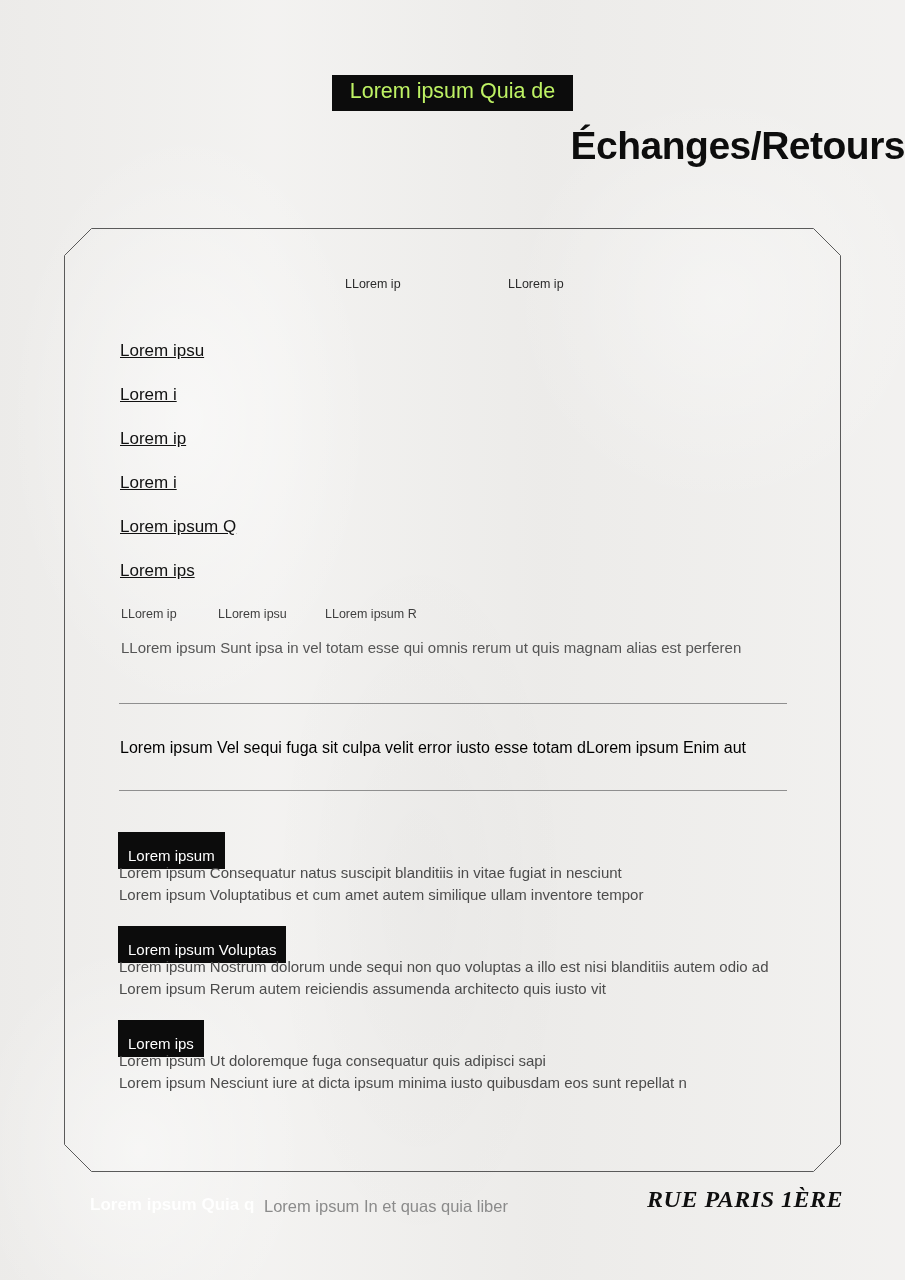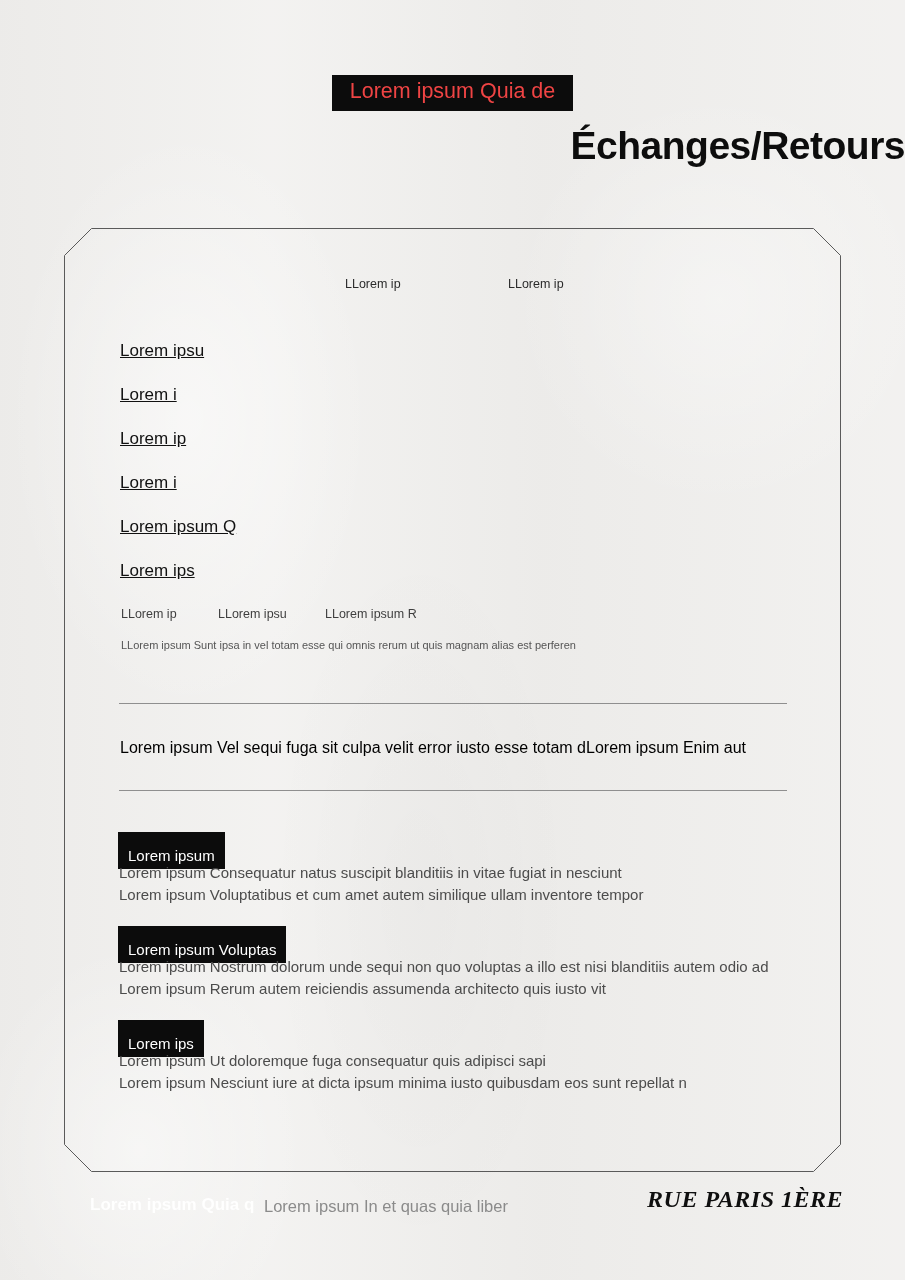--- a/index.html
+++ b/index.html
@@ -16,36 +16,36 @@
       radial-gradient(260px 420px at 190px 420px, rgba(255,255,255,0.5), transparent 70%),
       radial-gradient(220px 520px at 420px 900px, rgba(0,0,0,0.02), transparent 70%),
       radial-gradient(300px 300px at 720px 300px, rgba(255,255,255,0.35), transparent 70%),
       radial-gradient(240px 300px at 140px 1150px, rgba(255,255,255,0.45), transparent 70%),
       linear-gradient(90deg, rgba(0,0,0,0.012) 0%, rgba(255,255,255,0.25) 30%, rgba(0,0,0,0.012) 60%, rgba(255,255,255,0.2) 100%);
   }
   .hdr-badge{
     position:absolute;top:75px;left:0;right:0;text-align:center;
   }
   .hdr-badge span{
-    display:inline-block;background:#0c0c0c;color:#ef4444;
+    display:inline-block;background:#0c0c0c;color:#bef264;
     font-size:21.5px;line-height:1;padding:6px 18px 8px;
   }
   .page-title{
     position:absolute;top:124px;left:0;right:0;text-align:right;
     font-size:39px;font-weight:700;color:#0d0d0d;letter-spacing:-0.5px;
   }
   .panel{position:absolute;left:64px;top:228px;width:777px;height:772px;}
   .panel svg{position:absolute;left:0;top:0;}
   .top-label{position:absolute;font-size:12.5px;color:#2b2b2b;}
   .tl-1{left:281px;top:49px;}
   .tl-2{left:444px;top:49px;}
   .field{position:absolute;left:56px;font-size:17px;color:#111;text-decoration:underline;}
   .meta-label{position:absolute;top:379px;font-size:12.5px;color:#3f3f3f;}
   .ml-1{left:57px}.ml-2{left:154px}.ml-3{left:261px}
-  .meta-note{position:absolute;left:57px;top:411px;font-size:11px;color:#555;}
+  .meta-note{position:absolute;left:57px;top:411px;font-size:15px;color:#555;}
   .rule{position:absolute;left:55px;width:668px;height:0;border-top:1px solid #8f8f8f;}
   .rule-1{top:475px;}
   .rule-2{top:562px;}
   .summary{position:absolute;left:56px;top:511px;font-size:16px;color:#000000;}
   .sec-badge{position:absolute;left:54px;}
   .sec-badge span{display:inline-block;background:#0c0c0c;color:#fff;font-size:15px;line-height:1;padding:16px 10px 6px;}
   .sec-text{position:absolute;left:55px;font-size:15px;line-height:21.5px;color:#4c4c4c;}
   .sb-1{top:604px;} .st-1{top:634px;}
   .sb-2{top:698px;} .st-2{top:728px;}
   .sb-3{top:792px;} .st-3{top:822px;}

